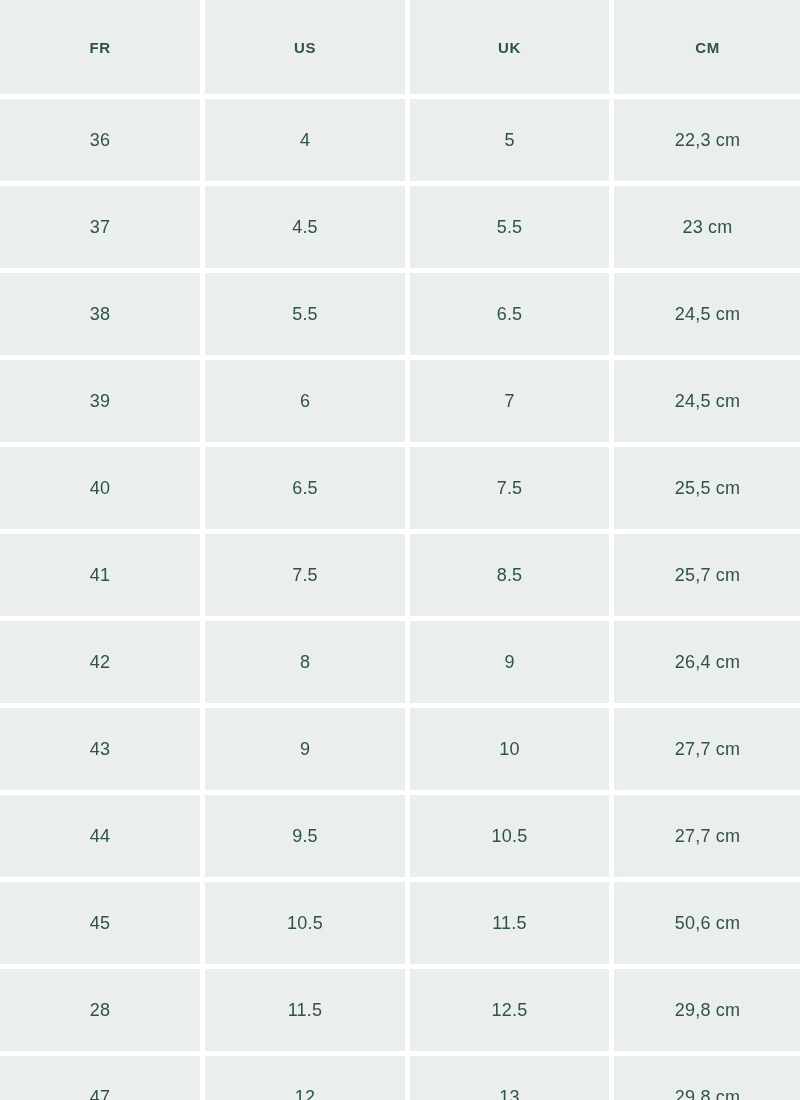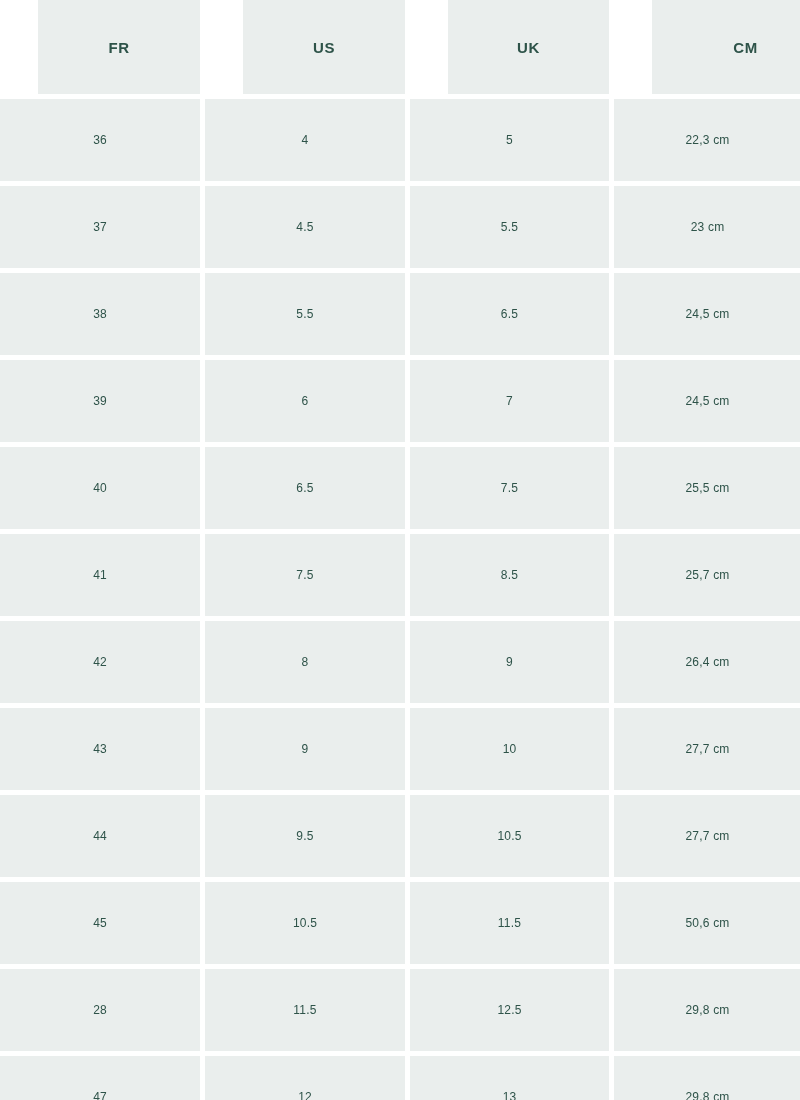--- a/index.html
+++ b/index.html
@@ -43,25 +43,24 @@
   }
 
   
   .table-row .cell:last-child { width: 187px; }
 
   .header-cell {
     font-size: 15px;
     font-weight: 700;
     letter-spacing: 0.6px;
     color: #2e5349;
-    margin-left: 38px;
   }
 
   .data-cell {
-    font-size: 12px;
+    font-size: 18px;
     font-weight: 400;
     letter-spacing: 0.2px;
     color: #2e5349;
   }
 </style>
 </head>
 <body>
 
 <div id="size-table">
 

